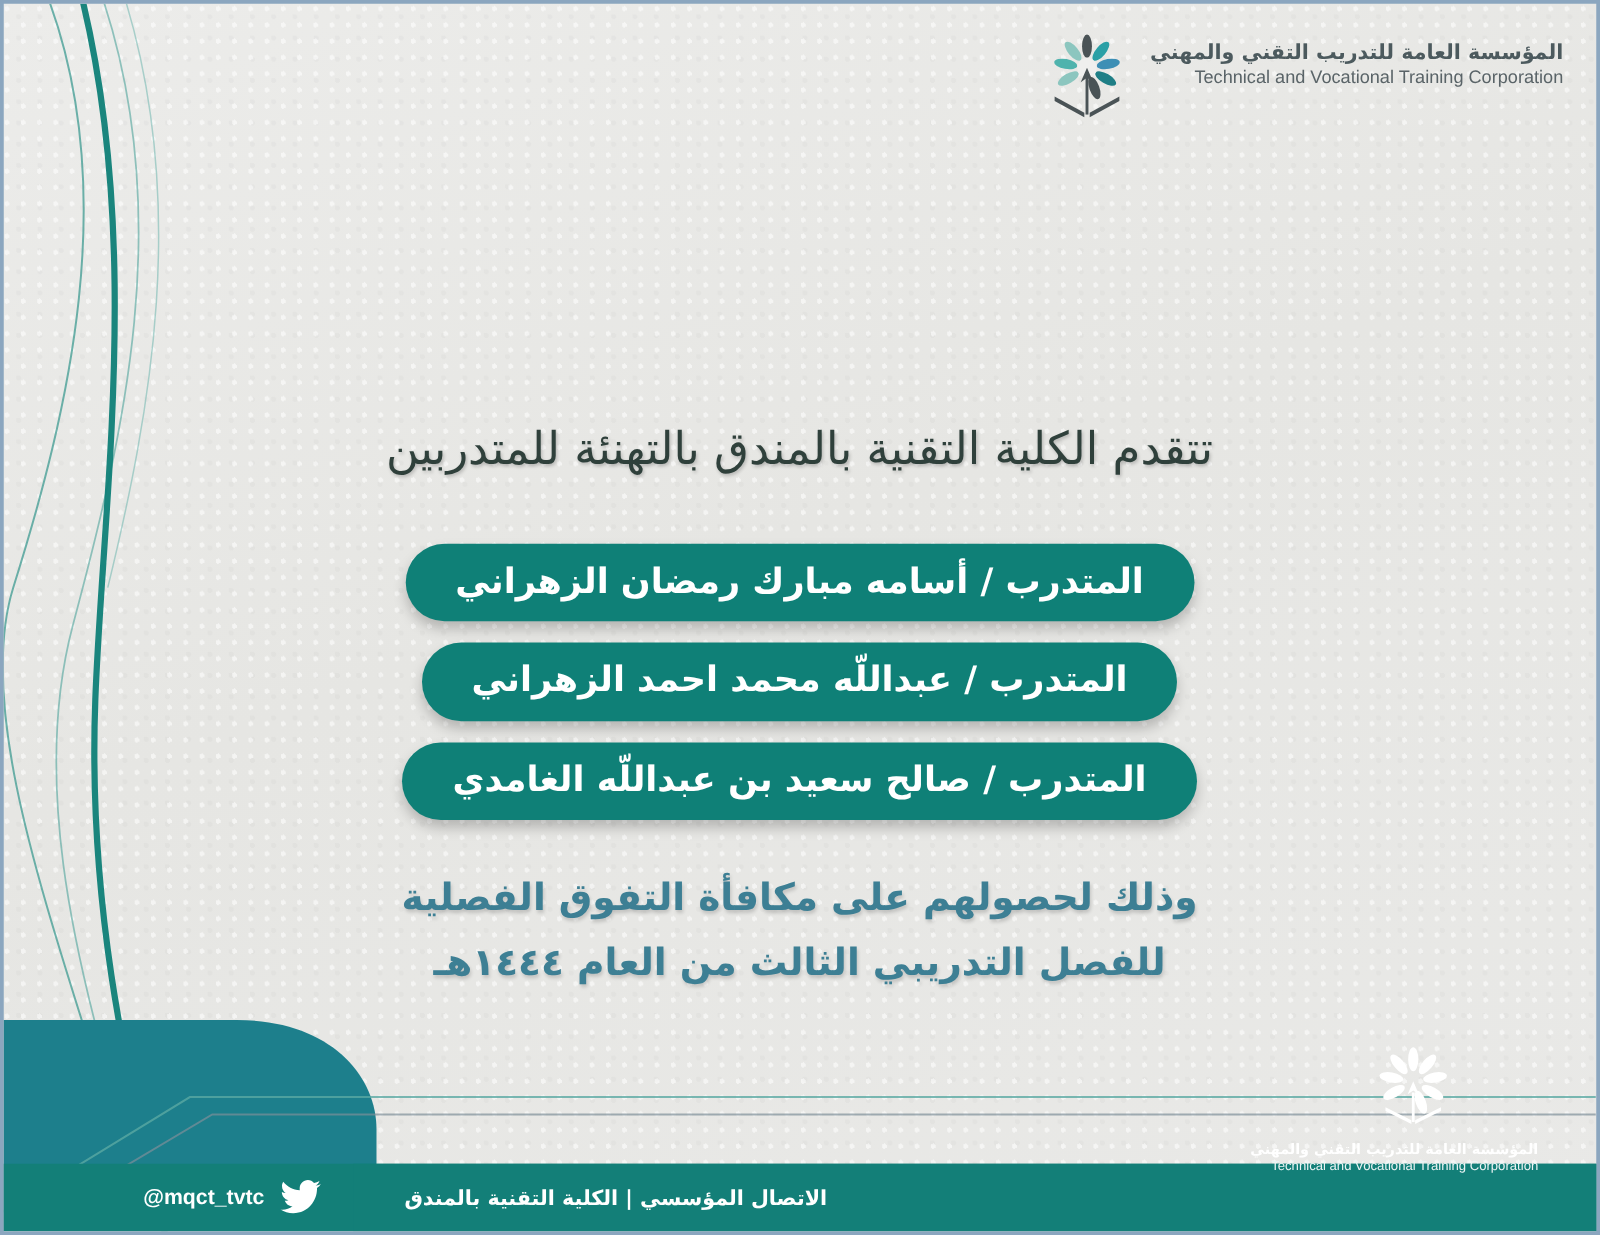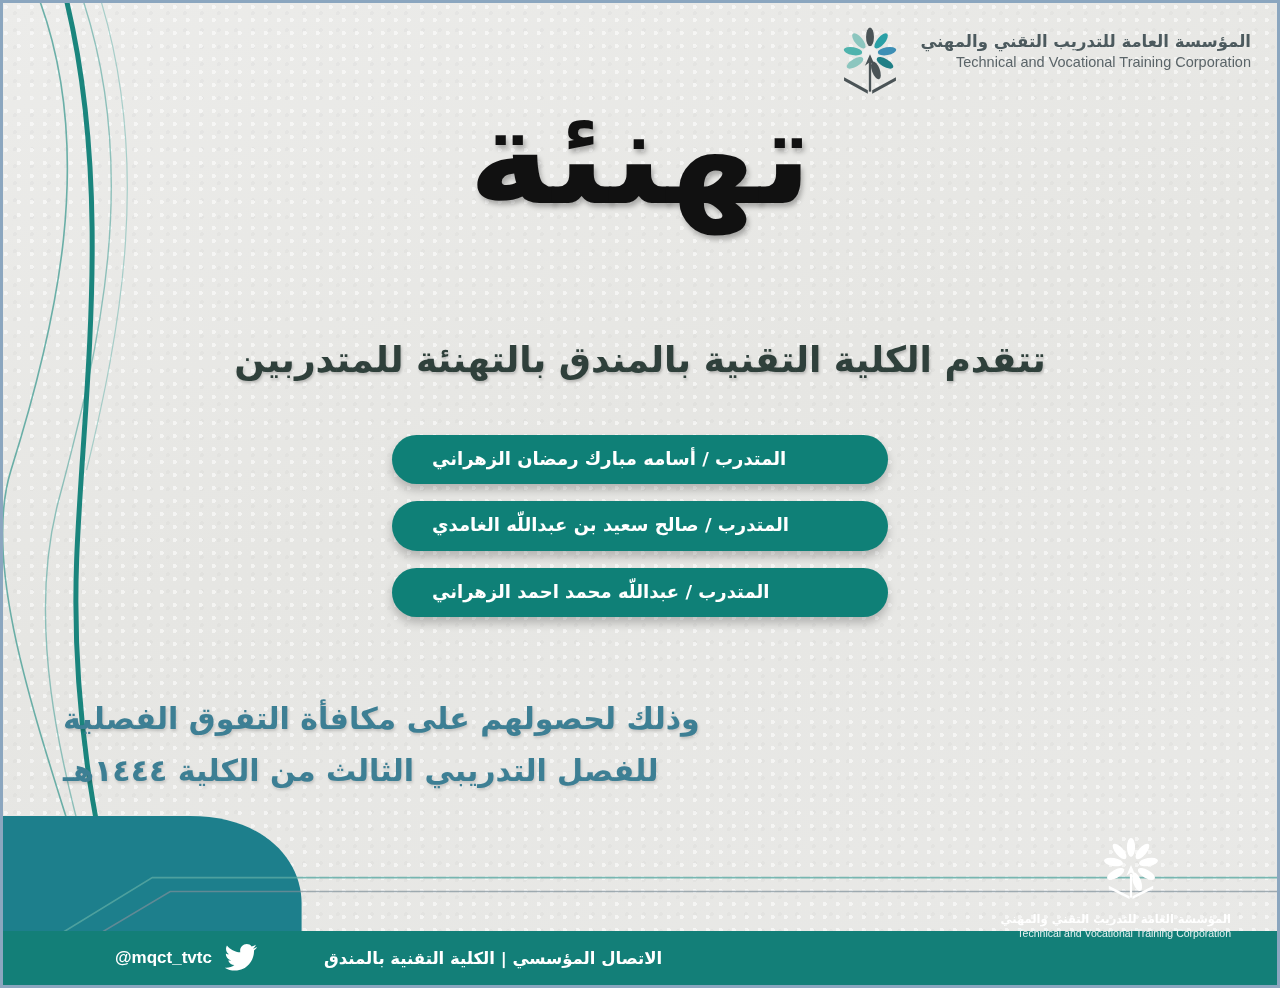--- a/index.html
+++ b/index.html
@@ -54,47 +54,47 @@
     font-size:132px;font-weight:700;color:#111;
     line-height:1;
     text-shadow:2px 4px 5px rgba(0,0,0,.28);
     transform:scaleX(1.06);
   }
 
   
   .headline{
     position:absolute;top:333px;left:60px;right:60px;
     text-align:center;
-    font-size:36px;font-weight:700;color:#2f403b;
+    font-size:36px;font-weight:400;color:#2f403b;
     line-height:1.35;
     text-shadow:1px 2px 3px rgba(0,0,0,.22);
   }
 
   
   .pills{
     position:absolute;top:432px;left:0;right:0;
     display:flex;flex-direction:column;align-items:center;gap:17px;
   }
   .pill{
     min-width:496px;
     padding:12px 40px 14px;
     background:#0f8077;
     border-radius:34px;
     color:#ffffff;
-    font-size:18px;font-weight:700;
-    text-align:left;
+    font-size:28px;font-weight:700;
+    text-align:center;
     line-height:1.3;
     box-shadow:0 6px 10px rgba(0,0,0,.22);
     box-sizing:border-box;
   }
 
   
   .body-lines{
     position:absolute;top:690px;left:60px;right:60px;
-    text-align:left;color:#3d7f94;
+    text-align:center;color:#3d7f94;
     font-size:30px;font-weight:700;line-height:1.72;
     text-shadow:1px 2px 3px rgba(0,0,0,.16);
   }
   .closing{
     position:absolute;top:848px;left:60px;right:60px;
     text-align:center;color:#3d7f94;
     font-size:27px;font-weight:700;
     text-shadow:1px 2px 3px rgba(0,0,0,.16);
   }
 
@@ -209,31 +209,28 @@
         <ellipse cx="50" cy="16" rx="5.5" ry="13" fill="#4a5356" transform="rotate(160 50 40)"></ellipse>
         <circle cx="50" cy="40" r="11" fill="#efefee"></circle>
         <path d="M50 40 L57 56 L50 51 L43 56 Z" fill="#4a5356"></path>
         <rect x="48.4" y="50" width="3.2" height="42" fill="#4a5356"></rect>
         <path d="M14 72 L47 90 L47 95 L14 77 Z" fill="#4a5356"></path>
         <path d="M86 72 L53 90 L53 95 L86 77 Z" fill="#4a5356"></path>
       </g>
     </svg>
   </div>
 
-  <div class="calligraphy">
-    <span>تهنئة</span>
-  </div>
 
   <div class="headline">تتقدم الكلية التقنية بالمندق بالتهنئة للمتدربين</div>
 
   <div class="pills">
     <div class="pill">المتدرب / أسامه مبارك رمضان الزهراني</div>
+    <div class="pill">المتدرب / عبداللّه محمد احمد الزهراني</div>
     <div class="pill">المتدرب / صالح سعيد بن عبداللّه الغامدي</div>
-    <div class="pill">المتدرب / عبداللّه محمد احمد الزهراني</div>
   </div>
 
   <div class="body-lines">
     <div>وذلك لحصولهم على مكافأة التفوق الفصلية</div>
-    <div>للفصل التدريبي الثالث من الكلية ١٤٤٤هـ</div>
+    <div>للفصل التدريبي الثالث من العام ١٤٤٤هـ</div>
   </div>
 
 
 </div>
 
 </body></html>

